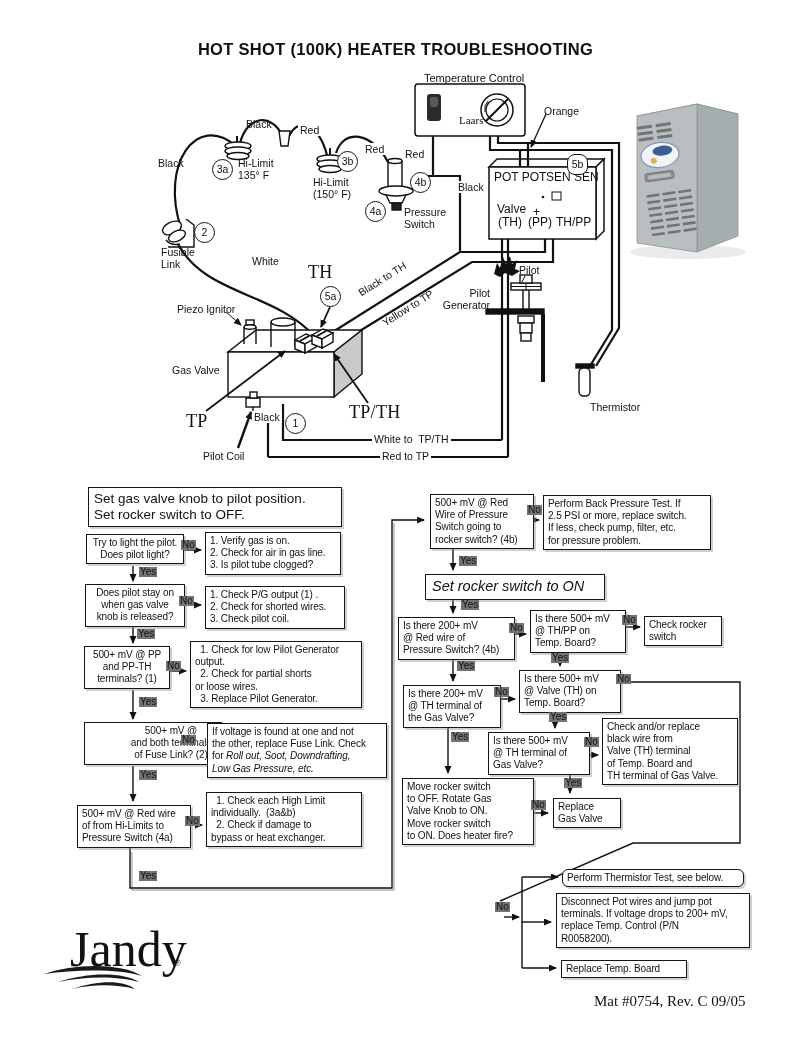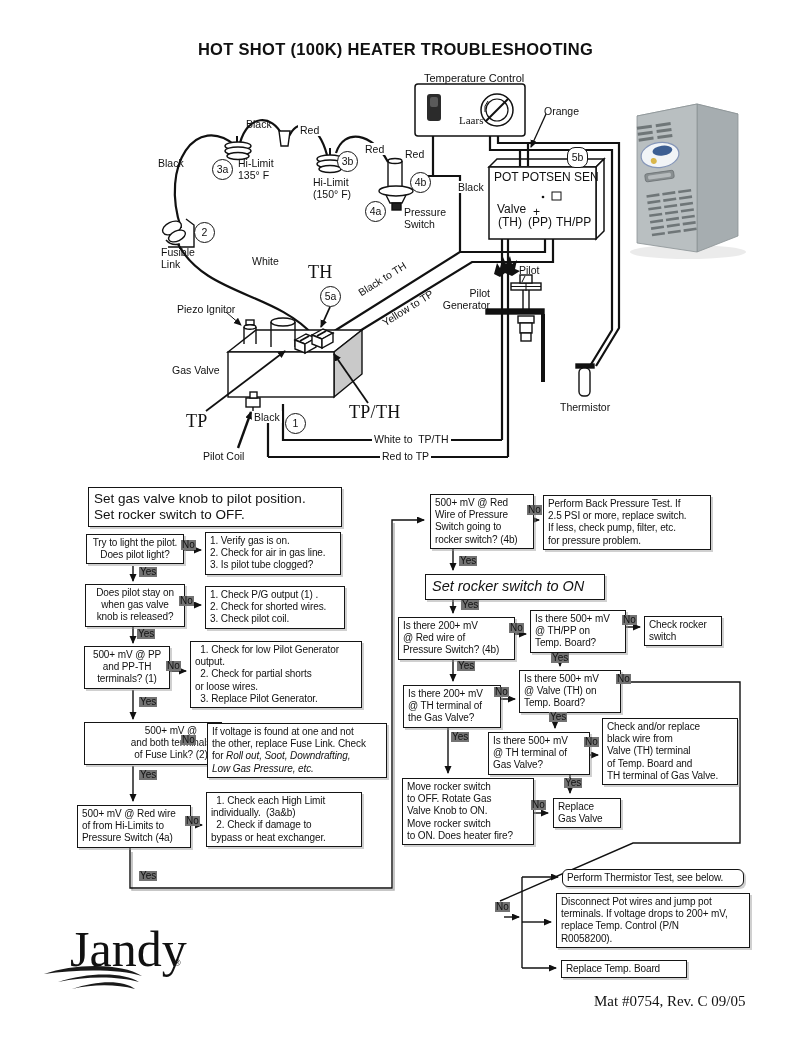--- a/index.html
+++ b/index.html
@@ -278,38 +278,38 @@
   <span class="wl rot" style="left:380px;top:318px;transform:rotate(-32deg);">Yellow to TP</span>
   <span class="wl rt" style="left:418px;top:287px;width:72px;">Pilot
 Generator</span>
   <span class="wl" style="left:519px;top:264px;">Pilot</span>
   <span class="wl" style="left:177px;top:303px;">Piezo Ignitor</span>
   <span class="wl" style="left:172px;top:364px;">Gas Valve</span>
   <span class="wl" style="left:203px;top:450px;">Pilot Coil</span>
   <span class="wl bg" style="left:252px;top:411px;">Black</span>
   <span class="wl bg" style="left:372px;top:433px;">White to  TP/TH</span>
   <span class="wl bg" style="left:380px;top:450px;">Red to TP</span>
-  <span class="wl" style="left:560px;top:401px;">Thermistor</span>
+  <span class="wl" style="left:590px;top:401px;">Thermistor</span>
 
   <span class="bd" style="left:494px;top:170px;">POT POT</span>
   <span class="bd" style="left:546px;top:170px;">SEN SEN</span>
   <span class="bd" style="left:497px;top:202px;">Valve</span>
   <span class="bd" style="left:498px;top:215px;">(TH)</span>
   <span class="bd" style="left:533px;top:205px;">+</span>
   <span class="bd" style="left:528px;top:215px;">(PP)</span>
   <span class="bd" style="left:556px;top:215px;">TH/PP</span>
 
   <div class="co" style="left:285px;top:413px;">1</div>
   <div class="co" style="left:194px;top:222px;">2</div>
   <div class="co" style="left:212px;top:159px;">3a</div>
   <div class="co" style="left:337px;top:151px;">3b</div>
   <div class="co" style="left:365px;top:172px;margin-top:29px;">4a</div>
   <div class="co" style="left:410px;top:172px;">4b</div>
   <div class="co" style="left:320px;top:286px;">5a</div>
-  <div class="co" style="left:567px;top:147px;border-radius:8px;">5b</div>
+  <div class="co" style="left:567px;top:154px;border-radius:8px;">5b</div>
 
   <div class="fb big" style="left:88px;top:487px;width:242px;">Set gas valve knob to pilot position.
 Set rocker switch to OFF.</div>
   <div class="fb ctr" style="left:86px;top:534px;width:88px;">Try to light the pilot.
 Does pilot light?</div>
   <div class="fb" style="left:205px;top:532px;width:126px;">1. Verify gas is on.
 2. Check for air in gas line.
 3. Is pilot tube clogged?</div>
   <div class="fb ctr" style="left:85px;top:584px;width:90px;">Does pilot stay on
 when gas valve

